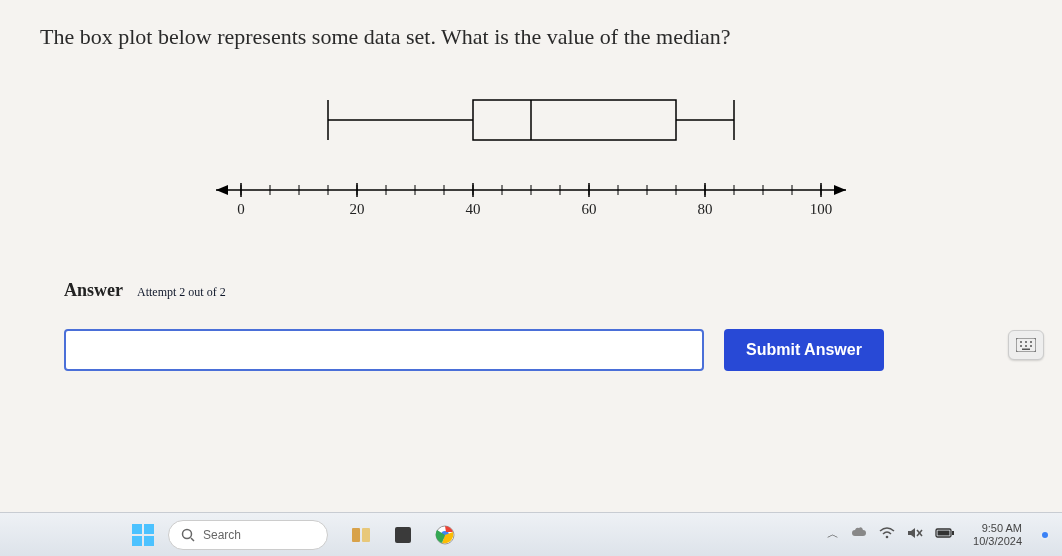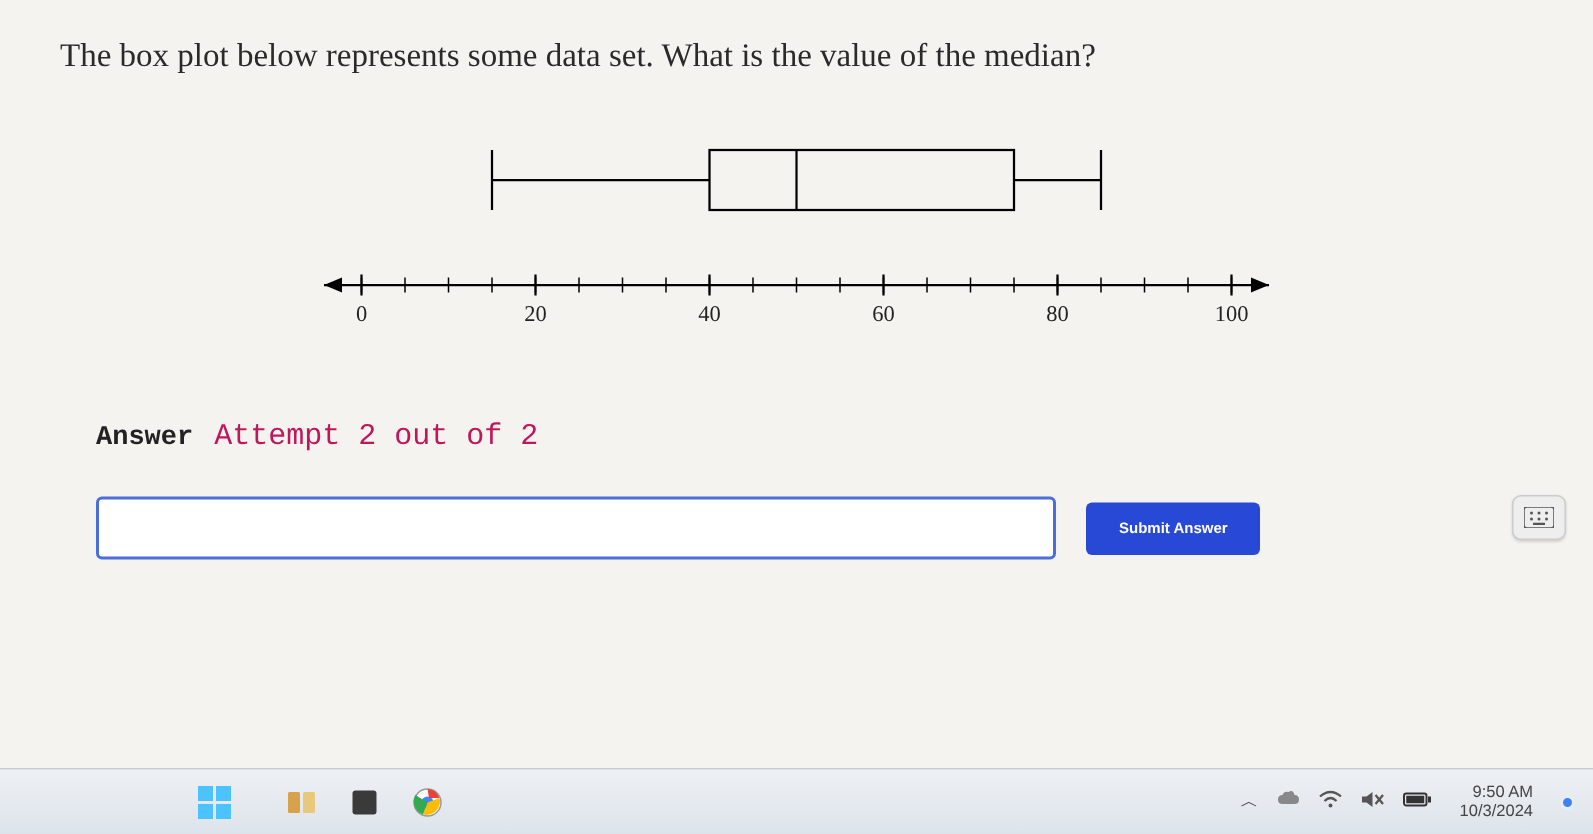--- a/index.html
+++ b/index.html
@@ -23,24 +23,23 @@
     width: 700px;
     margin: 0 auto 40px auto;
     position: relative;
   }
   .boxplot-svg { display: block; margin: 0 auto; }
   .answer-row {
     display: flex;
     align-items: baseline;
     gap: 14px;
     margin: 30px 0 28px 24px;
-    font-family: Liberation Mono, monospace;
   }
   .answer-label { font-weight: bold; font-size: 18px; color: #222; }
-  .attempt { font-size: 20px; color: #be185d; }
+  .attempt { font-size: 12px; color: #0f172a; }
   .input-row {
     display: flex;
     align-items: center;
     gap: 20px;
     padding: 0 24px;
   }
   .answer-input {
     flex: 0 0 640px;
     height: 42px;
     border: 2px solid #4a6fd8;
@@ -49,21 +48,21 @@
     font-size: 16px;
     padding: 0 10px;
     outline: none;
   }
   .submit-btn {
     background: #2849d6;
     color: #fff;
     border: none;
     border-radius: 4px;
     padding: 12px 22px;
-    font-size: 10px;
+    font-size: 16px;
     font-weight: bold;
     cursor: pointer;
     font-family: Arial, sans-serif;
   }
   .keypad-btn {
     position: absolute;
     right: 18px;
     top: 330px;
     width: 36px;
     height: 30px;
@@ -193,20 +192,27 @@
 </div>
 
 <div class="taskbar">
   <div class="spacer-left"></div>
   <div class="start-win">
     <span></span>
       <span></span>
       <span></span>
       <span></span>
   </div>
+  <div class="search-box">
+    <svg width="14" height="14">
+        <circle cx="6" cy="6" r="4.5" fill="none" stroke="#666" stroke-width="1.5"></circle>
+        <line x1="10" y1="10" x2="13" y2="13" stroke="#666" stroke-width="1.5"></line>
+      </svg>
+    <span>Search</span>
+  </div>
   <div class="tb-center-icons">
     <div class="tb-ico">
         <svg width="22" height="22">
           <rect x="2" y="4" width="8" height="14" rx="1" fill="#d8a24a"></rect>
           <rect x="12" y="4" width="8" height="14" rx="1" fill="#e8c87a"></rect>
         </svg>
       </div>
     <div class="tb-ico">
         <svg width="20" height="20">
           <rect x="2" y="2" width="16" height="16" rx="2" fill="#3a3a3a"></rect>

